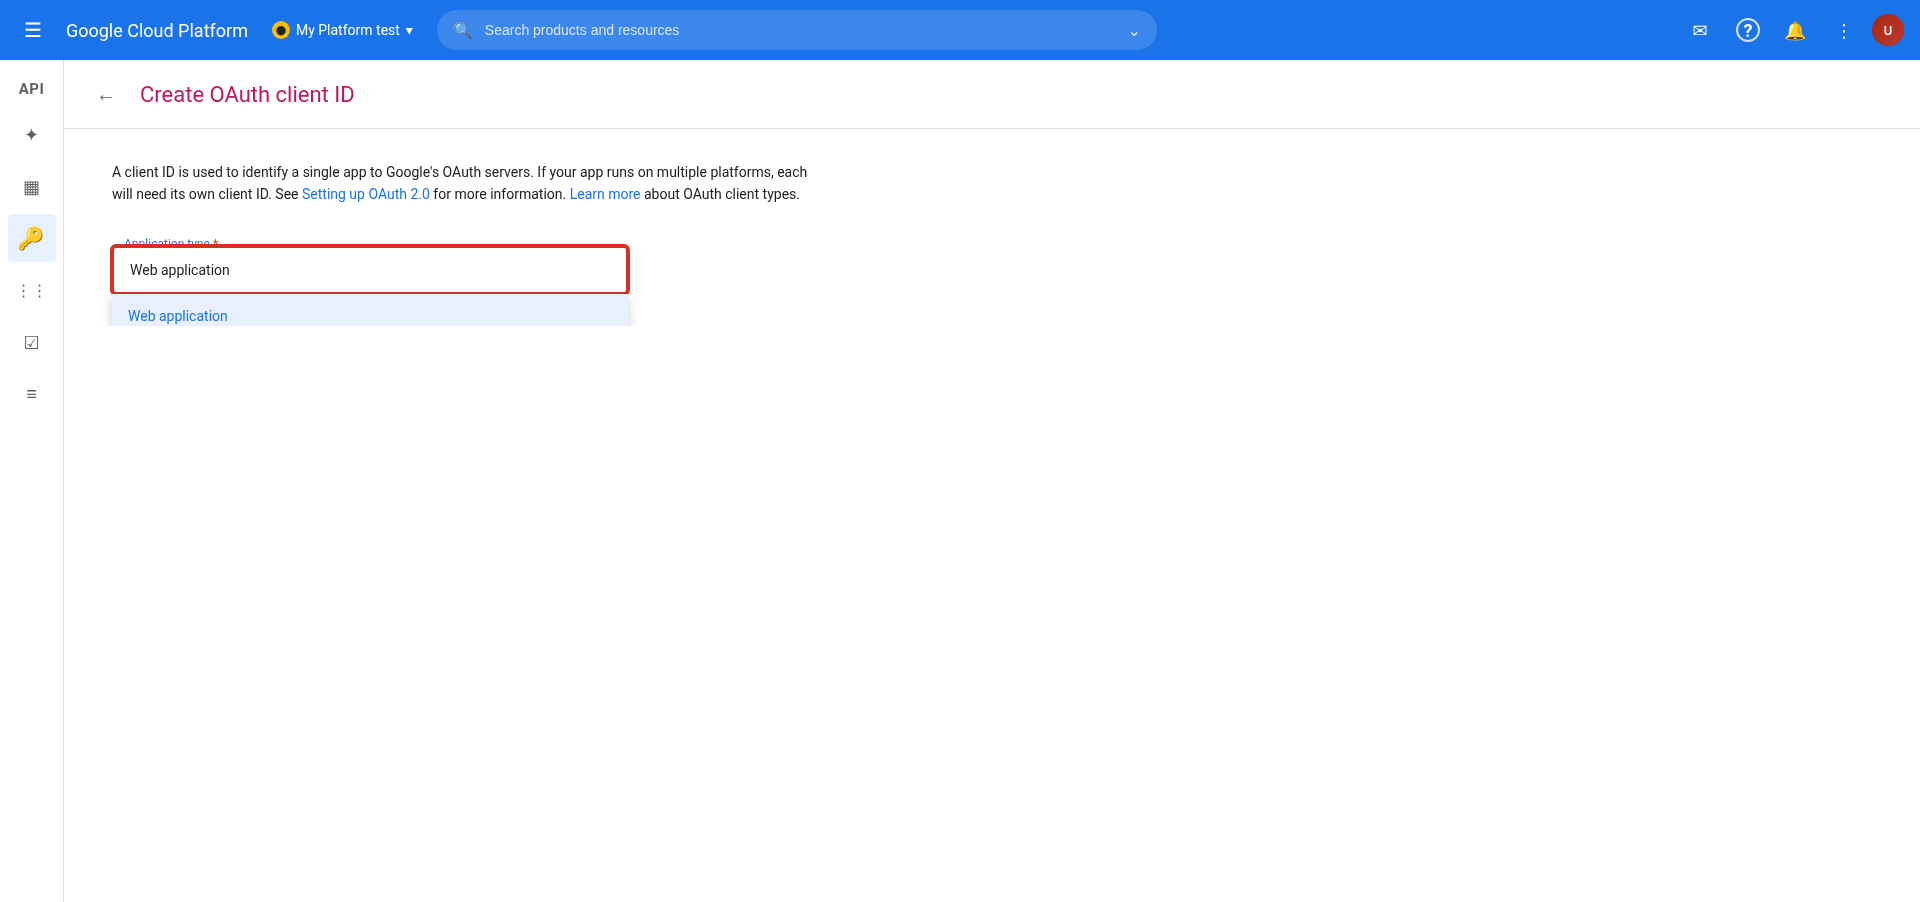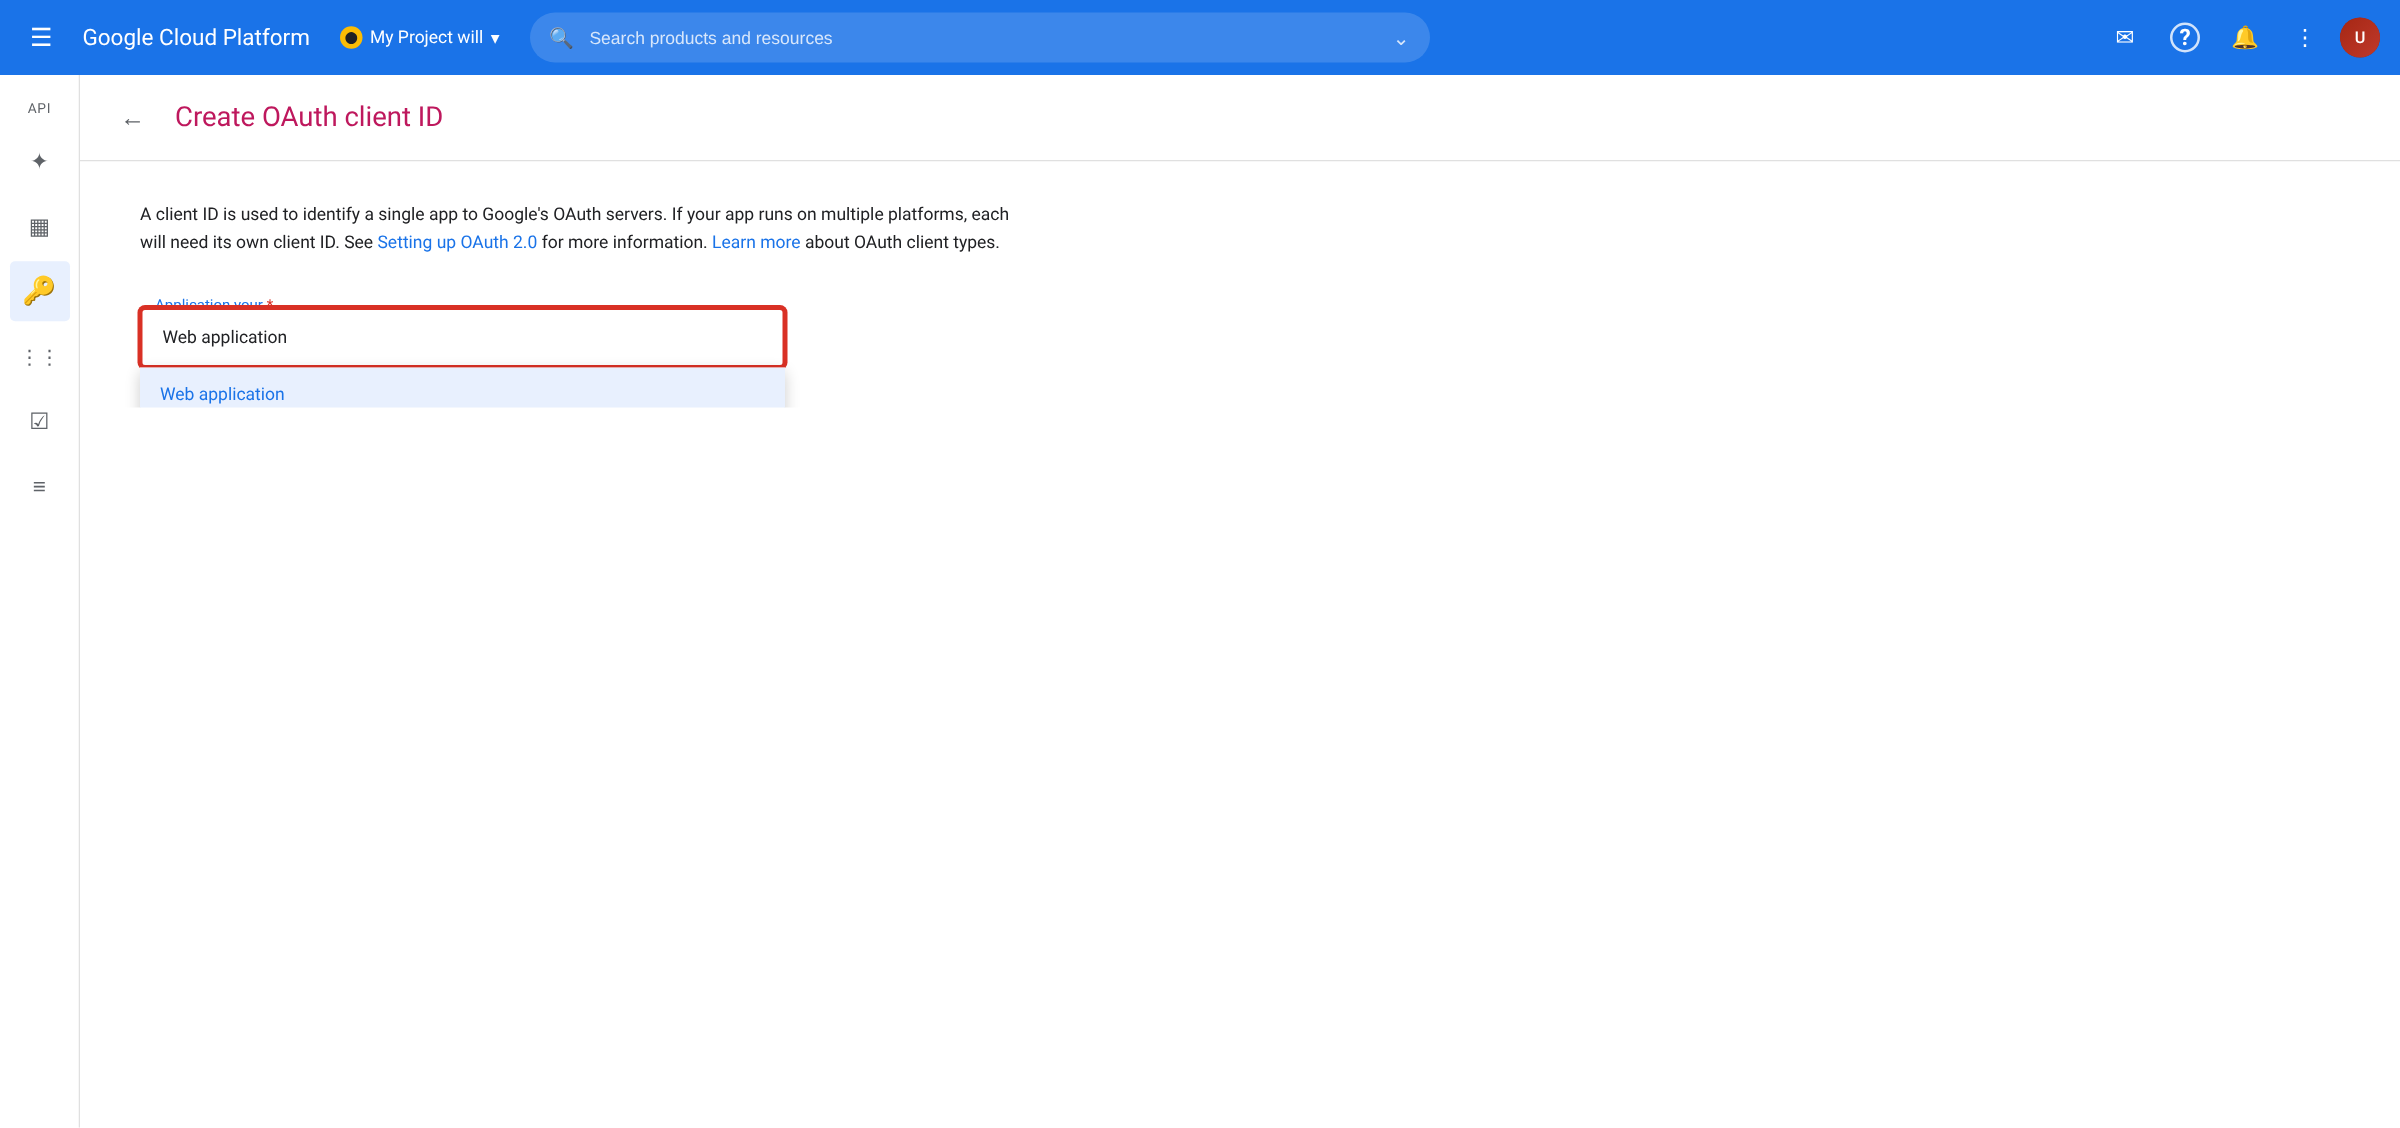--- a/index.html
+++ b/index.html
@@ -109,22 +109,22 @@
       background: #fff;
       border-right: 1px solid #e0e0e0;
       display: flex;
       flex-direction: column;
       align-items: center;
       padding-top: 8px;
       gap: 4px;
       z-index: 50;
     }
     .sidebar-api-label {
-      font-size: 11px;
-      font-weight: 400;
+      font-size: 15px;
+      font-weight: 700;
       color: #5f6368;
       padding: 12px 0 8px;
       letter-spacing: 0.5px;
     }
     .sidebar-item {
       width: 48px; height: 48px;
       border-radius: 4px;
       display: flex;
       flex-direction: column;
       align-items: center;
@@ -281,21 +281,21 @@
 
 <nav class="top-nav">
   <div class="nav-hamburger">
     <span>☰</span>
   </div>
   <div class="nav-logo">
     <span>Google Cloud Platform</span>
   </div>
   <div class="nav-project">
     <span class="nav-project-dot">⬤</span>
-    <span>My Project will</span>
+    <span>My Platform test</span>
     <span>▾</span>
   </div>
   <div class="nav-search">
     <span class="nav-search-icon">🔍</span>
     <input type="text" placeholder="Search products and resources" style="">
     <span class="nav-search-expand">⌄</span>
   </div>
   <div class="nav-right">
     <div class="nav-icon-btn">
       <span>✉</span>
@@ -353,21 +353,21 @@
   </div>
 
   <div class="content">
     <p class="description">
       <span>A client ID is used to identify a single app to Google's OAuth servers. If your app runs on multiple platforms, each will need its own client ID. See </span><a href="#">Setting up OAuth 2.0</a><span> for more information. </span><a href="#">Learn more</a><span> about OAuth client types.</span>
     </p>
 
     <div class="dropdown-container">
       <div class="form-field">
         <span class="field-label">
-          <span>Application your</span>
+          <span>Application type</span>
           <span class="field-label-required">*</span>
         </span>
       </div>
       <div class="dropdown-select">
         <span>Web application</span>
       </div>
       <div class="dropdown-options">
         <div class="dropdown-option selected">
           <span>Web application</span>
         </div>

